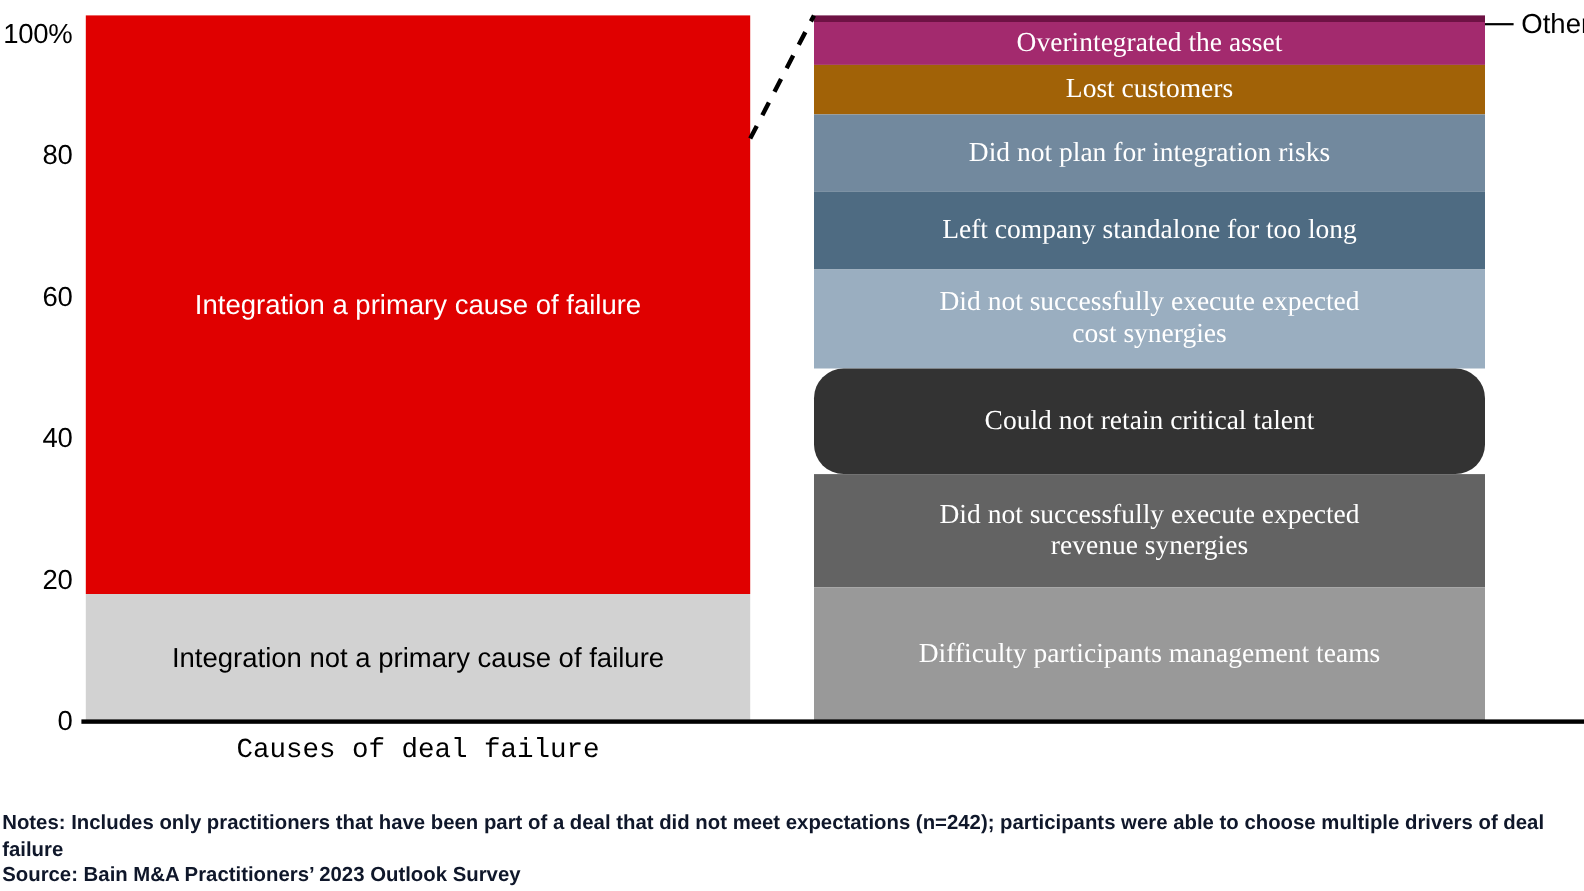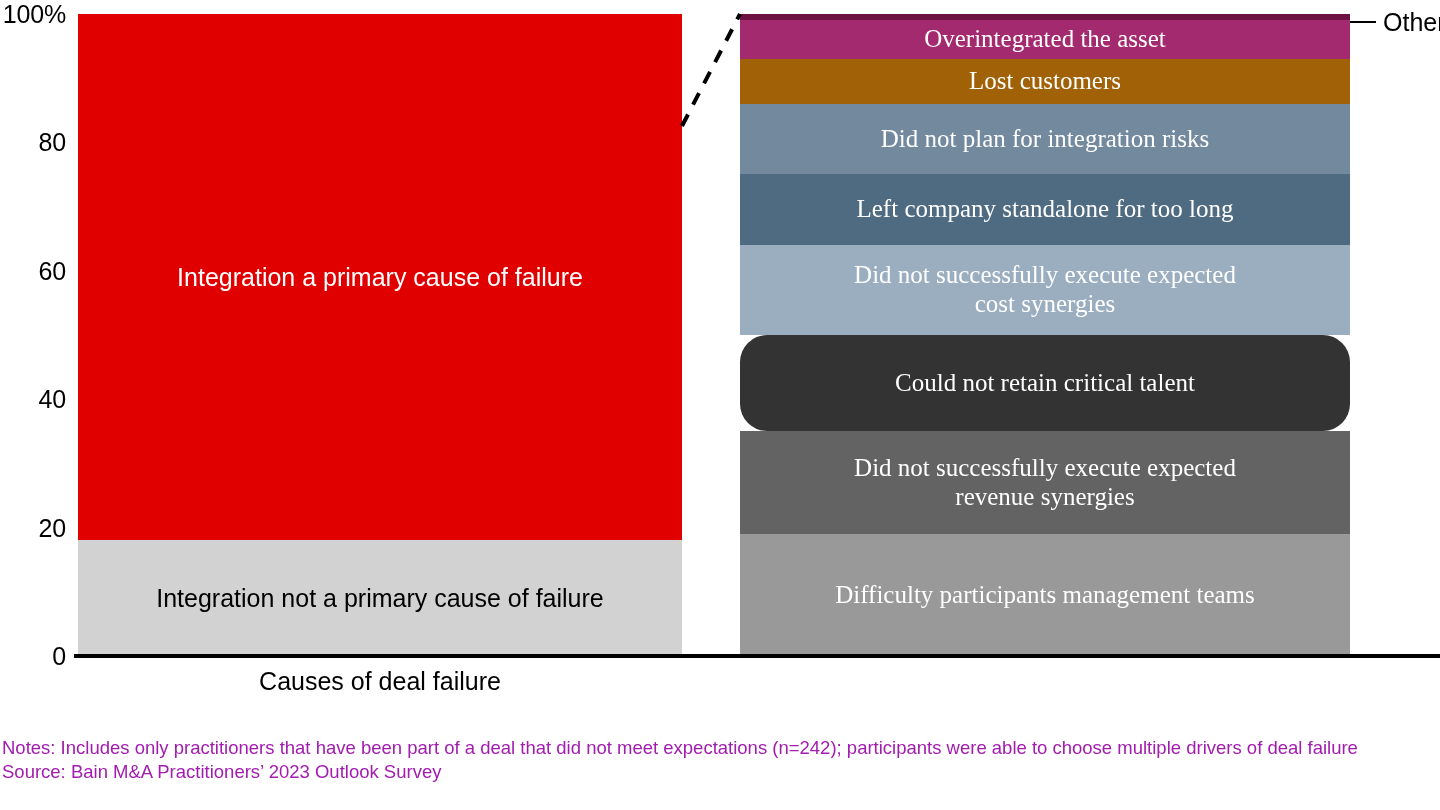--- a/index.html
+++ b/index.html
@@ -137,45 +137,47 @@
     width: 1440px;
     height: 40px;
   }
   .x-cat {
     position: absolute;
     top: 0;
     text-align: center;
     font-size: 25px;
     line-height: 1.1;
     color: #000;
+    font-family: Liberation Mono, monospace;
   }
   .x-cat-left  { left: 78px;  width: 604px; }
   .x-cat-right { left: 740px; width: 610px; }
 
   
   .footnotes {
     position: absolute;
     left: 2px;
     top: 736px;
     width: 1434px;
     font-size: 18.5px;
     line-height: 1.28;
-    color: #a21caf;
+    color: #0f172a;
+    font-weight: bold;
   }
   .footnote-line { white-space: normal; }
 </style>
 </head>
 <body>
 
 <div id="chart-root">
 
   <div class="plot-area">
 
     <div class="y-axis">
-      <div class="y-tick-label" style="top:14px;">100%</div>
+      <div class="y-tick-label" style="top:32px;">100%</div>
       <div class="y-tick-label" style="top:142px;">80</div>
       <div class="y-tick-label" style="top:271px;">60</div>
       <div class="y-tick-label" style="top:399px;">40</div>
       <div class="y-tick-label" style="top:528px;">20</div>
       <div class="y-tick-label" style="top:656px;">0</div>
     </div>
 
     <div class="bar bar-left">
       <div class="seg" style="height: 82%; background: rgb(224, 0, 0);">
         <span class="seg-label light">Integration a primary cause of failure</span>

